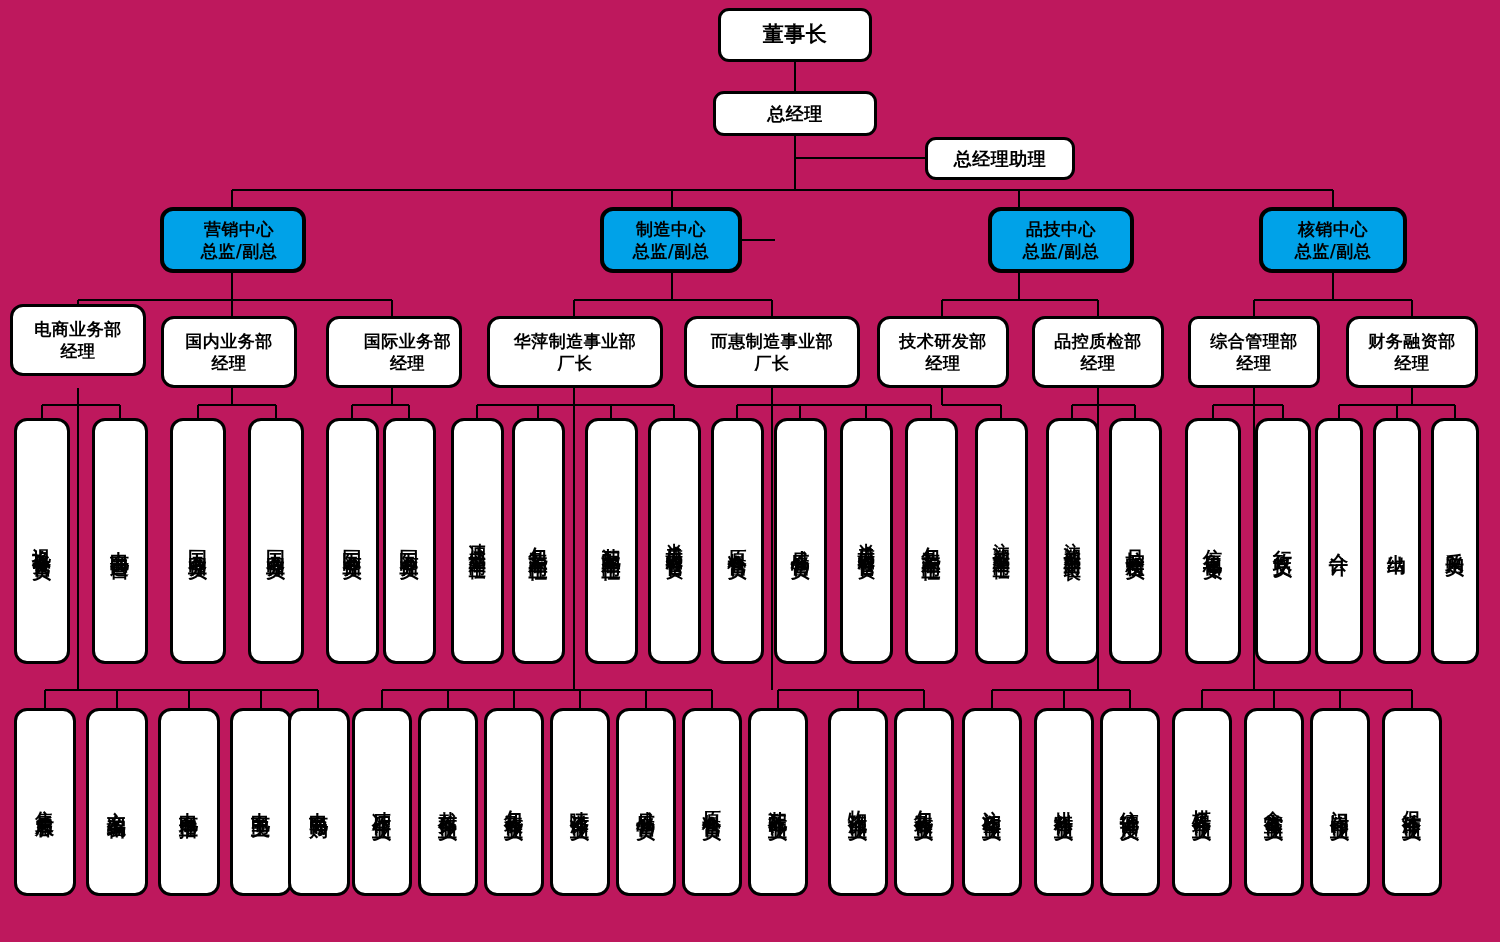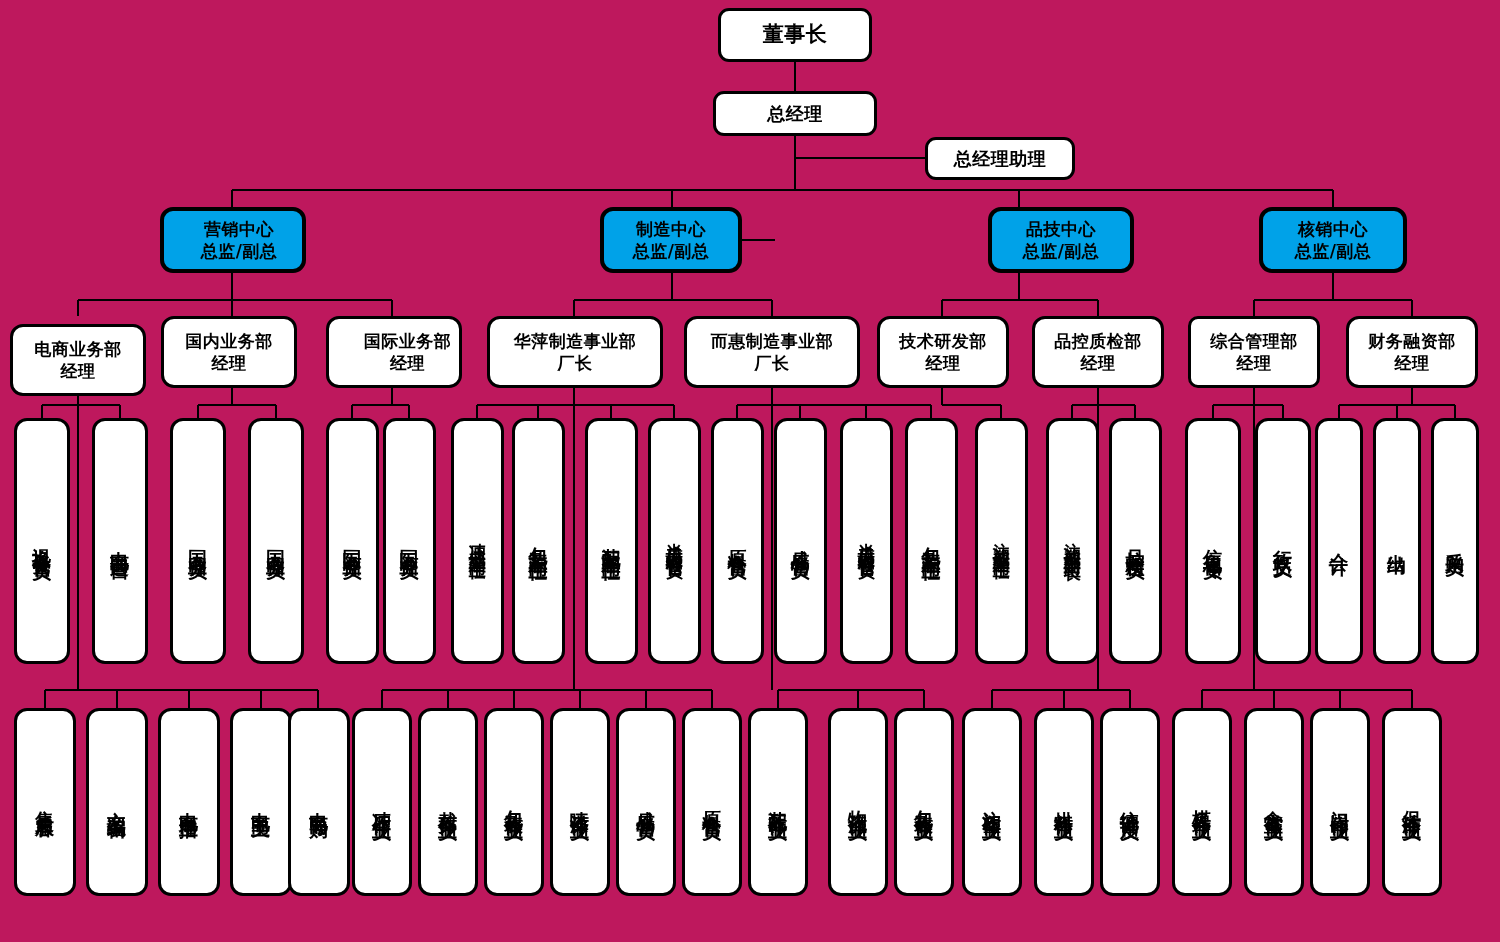--- a/index.html
+++ b/index.html
@@ -204,21 +204,21 @@
   <div class="node h3 blue" style="left:988px;top:207px;width:146px;height:66px;">
     <span class="lbl">品技中心
 总监/副总</span>
   </div>
 
   <div class="node h3 blue" style="left:1259px;top:207px;width:148px;height:66px;">
     <span class="lbl">核销中心
 总监/副总</span>
   </div>
 
-  <div class="node h3" style="left:10px;top:324px;width:136px;height:72px;">
+  <div class="node h3" style="left:10px;top:304px;width:136px;height:72px;">
     <span class="lbl">电商业务部
 经理</span>
   </div>
   <div class="node h3" style="left:161px;top:316px;width:136px;height:72px;align-items:center;">
     <span class="lbl">国内业务部
 经理</span>
   </div>
   <div class="node h3" style="left:326px;top:316px;width:136px;height:72px;padding-left:27px;">
     <span class="lbl">国际业务部
 经理</span>

